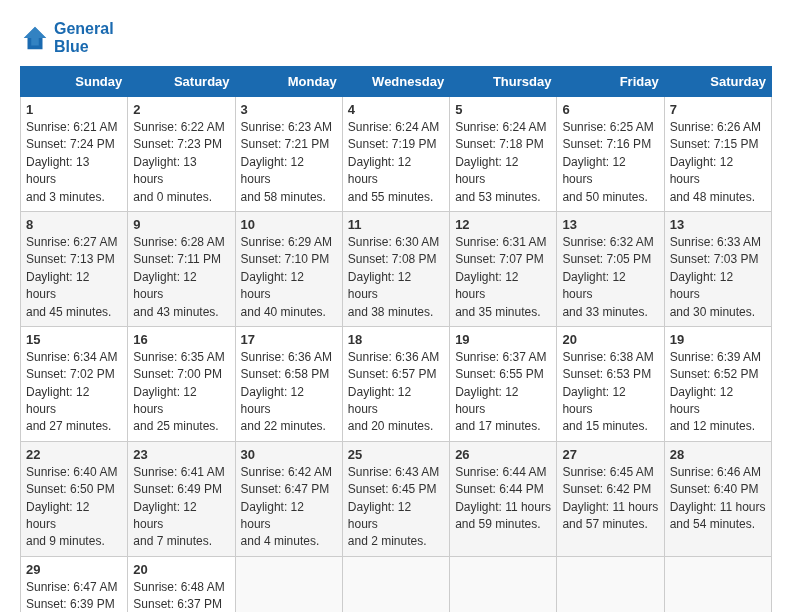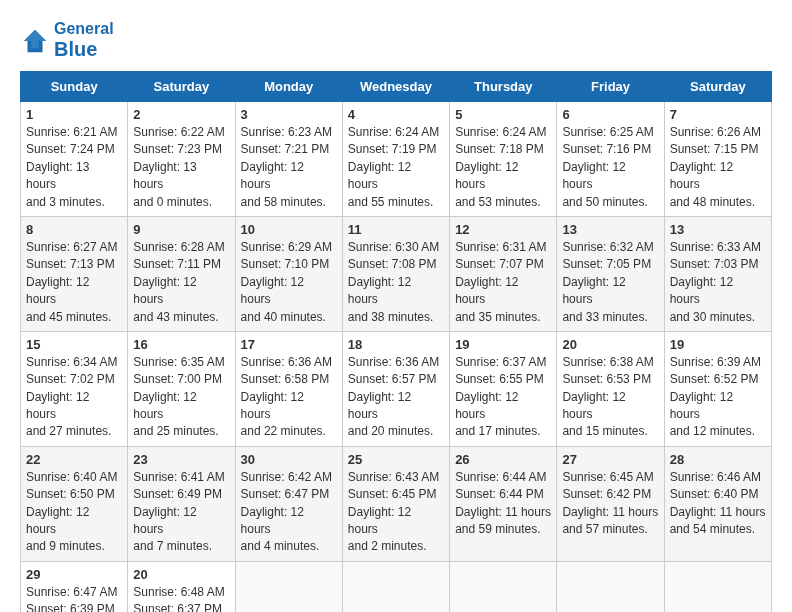--- a/index.html
+++ b/index.html
@@ -40,22 +40,22 @@
     table {
       width: 100%;
       border-collapse: collapse;
       table-layout: fixed;
     }
     thead th {
       background-color: #1a6ab0;
       color: #fff;
       font-size: 13px;
       font-weight: bold;
-      padding: 7px 12px;
-      text-align: center;
+      padding: 7px 5px;
+      text-align: right;
       border: 1px solid #1a6ab0;
     }
     tbody td {
       vertical-align: top;
       border: 1px solid #ccc;
       padding: 5px 5px;
       font-size: 10.5px;
       color: #333;
       height: 90px;
       background: #fff;
@@ -81,21 +81,21 @@
 <body>
 
 <div class="header">
   <div class="logo">
     <svg class="logo-icon" viewBox="0 0 40 40">
       <polygon points="20,5 35,20 30,20 30,35 10,35 10,20 5,20" fill="#1a6ab0"></polygon>
       <polygon points="20,5 35,20 25,20 25,30 15,30 15,20 5,20" fill="#4a9ad4" opacity="0.5"></polygon>
     </svg>
     <div>
       <div style="font-size:16px;font-weight:bold;color:#1a6ab0;">General</div>
-      <div style="font-size:20px;font-weight:bold;color:#1a6ab0;">Blue</div>
+      <div style="font-size:16px;font-weight:bold;color:#1a6ab0;">Blue</div>
     </div>
   </div>
   <div class="title-block">
     <div class="month-title"></div>
     <div class="subtitle"></div>
   </div>
 </div>
 
 <table>
   <thead>

